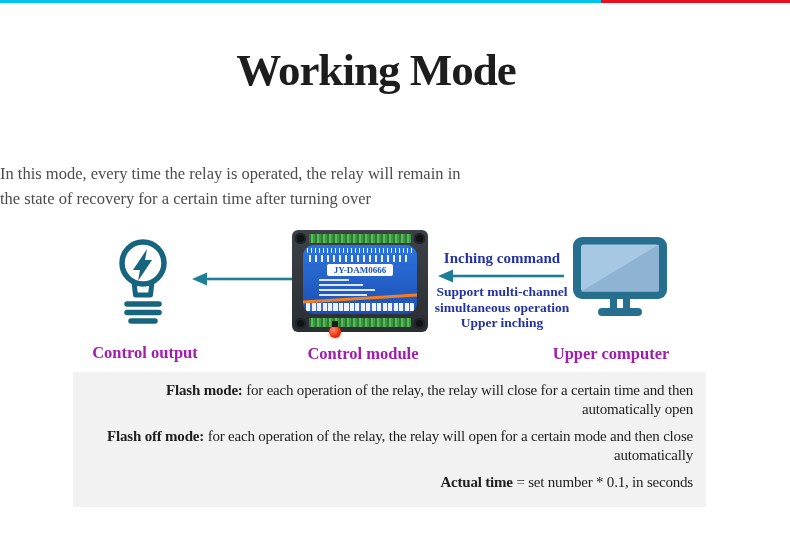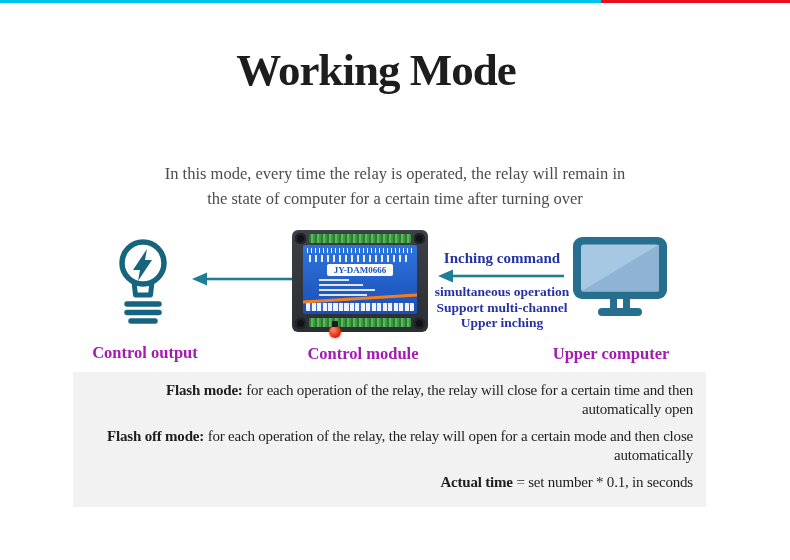--- a/index.html
+++ b/index.html
@@ -25,21 +25,21 @@
     position: absolute; top: 112px; left: 0; width: 204px; height: 49px;
     border-radius: 0 25px 25px 0;
     background: linear-gradient(90deg, #43c3cb 0%, #9fe5ec 45%, #cef3f8 100%);
     display: flex; align-items: center; padding-left: 33px;
     font-size: 26px; font-weight: bold; color: #14144c;
   }
 
   
   .desc {
     position: absolute; top: 161px; left: 0; right: 0;
-    text-align: center; font-size: 16.5px; line-height: 25px; color: #4c4c4c;
+    text-align: left; font-size: 16.5px; line-height: 25px; color: #4c4c4c;
   }
 
   
   .node-label {
     position: absolute; color: #a21caf; font-weight: bold;
     font-size: 16.5px; text-align: center;
   }
   .cmd-label {
     position: absolute; left: 432px; top: 250px; width: 140px;
     text-align: center; color: #2433a4; font-weight: bold; font-size: 15px;
@@ -60,21 +60,21 @@
   
   .module { position: absolute; left: 292px; top: 230px; width: 136px; height: 102px; }
   .m-body { position: absolute; inset: 0; background: linear-gradient(180deg,#3c4147,#2b2f34); border-radius: 6px; }
   .m-screw { position: absolute; width: 11px; height: 11px; border-radius: 50%; background: #101214; box-shadow: inset 0 0 0 2px #212529; }
   .m-screw.tl { left: 3px; top: 3px; } .m-screw.tr { right: 3px; top: 3px; }
   .m-screw.bl { left: 3px; bottom: 3px; } .m-screw.br { right: 3px; bottom: 3px; }
   .m-term { position: absolute; left: 17px; right: 17px; height: 9px; border-radius: 1px;
     background: repeating-linear-gradient(90deg,#2c7c31 0 2px,#5cb75f 2px 4px,#3c9a40 4px 6px); }
   .m-term.top { top: 4px; } .m-term.bottom { bottom: 5px; }
   .m-panel { position: absolute; left: 11px; right: 11px; top: 15px; bottom: 18px;
-    background: linear-gradient(180deg,#2e74dd,#1b4fb5); border-radius: 2px; padding: 2px 4px; overflow: hidden; }
+    background: linear-gradient(180deg,#2e74dd,#1b4fb5); border-radius: 11px; padding: 2px 4px; overflow: hidden; }
   .m-pins  { height: 5px; margin: 1px 0 2px; background: repeating-linear-gradient(90deg,rgba(255,255,255,.95) 0 1.5px,rgba(255,255,255,0) 1.5px 4px); }
   .m-pins2 { height: 7px; margin: 0 2px 2px; background: repeating-linear-gradient(90deg,rgba(255,255,255,.9) 0 2px,rgba(255,255,255,0) 2px 6px); }
   .m-model { width: 66px; margin: 1px auto 2px; background: #ffffff; border-radius: 2px;
     color: #1c55c2; font-size: 9px; line-height: 12px; font-weight: bold; text-align: center; }
   .m-txt { height: 2px; background: rgba(255,255,255,.85); margin: 3px 0 0 12px; }
   .m-txt.w1 { width: 30px; } .m-txt.w2 { width: 44px; } .m-txt.w3 { width: 56px; } .m-txt.w4 { width: 48px; }
   .m-orange { position: absolute; left: 0; right: 0; bottom: 14px; height: 3px; background: #f57d1e; transform: skewY(-3.5deg); }
   .m-ports { position: absolute; left: 3px; right: 3px; bottom: 3px; height: 8px; border-radius: 1px;
     background: repeating-linear-gradient(90deg,#eef3ff 0 4px,rgba(255,255,255,.15) 4px 5.5px); }
   .m-led { position: absolute; left: 37px; bottom: -6px; width: 12px; height: 12px; border-radius: 50%; z-index: 2;
@@ -93,21 +93,21 @@
 <div class="canvas">
 
   <div class="top-cyan"></div>
   <div class="top-red"></div>
 
   <h1 class="title">Working Mode</h1>
 
 
   <p class="desc">
     <span>In this mode, every time the relay is operated, the relay will remain in</span><br>
-    <span>the state of computer for a certain time after turning over</span>
+    <span>the state of recovery for a certain time after turning over</span>
   </p>
 
   <svg class="bulb" width="62" height="90" viewBox="0 0 62 90">
     <circle cx="31" cy="24" r="21" fill="none" stroke="#17647e" stroke-width="5.5"></circle>
     <path d="M22 43 L23.5 56 L38.5 56 L40 43" fill="none" stroke="#17647e" stroke-width="5" stroke-linejoin="round"></path>
     <polygon points="35,10 21,31 28,31 26,42 40,21 33,21" fill="#17647e"></polygon>
     <line x1="15" y1="65" x2="47" y2="65" stroke="#17647e" stroke-width="5.5" stroke-linecap="round"></line>
     <line x1="15" y1="73.5" x2="47" y2="73.5" stroke="#17647e" stroke-width="5.5" stroke-linecap="round"></line>
     <line x1="19" y1="82" x2="43" y2="82" stroke="#17647e" stroke-width="5.5" stroke-linecap="round"></line>
   </svg>
@@ -138,22 +138,22 @@
     </div>
     <div class="m-led"></div>
   </div>
 
   <div class="cmd-label">Inching command</div>
   <svg class="arrow" style="left:438px;top:268px;" width="126" height="16" viewBox="0 0 126 16">
     <polygon points="0,8 15,1.5 15,14.5" fill="#1e7e96"></polygon>
     <rect x="13" y="6.7" width="113" height="2.6" fill="#1e7e96"></rect>
   </svg>
   <div class="cmd-notes">
+    <div>Support multi-channel</div>
     <div>simultaneous operation</div>
-    <div>Support multi-channel</div>
     <div>Upper inching</div>
   </div>
 
   <svg class="monitor" width="96" height="84" viewBox="0 0 96 84">
     <rect x="1" y="1" width="94" height="62" rx="9" fill="#276f8e"></rect>
     <rect x="9" y="8.5" width="78" height="47" rx="3" fill="#a6c8e3"></rect>
     <polygon points="9,55.5 87,8.5 87,55.5" fill="#8fb4d3"></polygon>
     <rect x="38" y="63" width="7" height="11" fill="#276f8e"></rect>
     <rect x="51" y="63" width="7" height="11" fill="#276f8e"></rect>
     <rect x="26" y="72" width="44" height="8" rx="4" fill="#276f8e"></rect>

